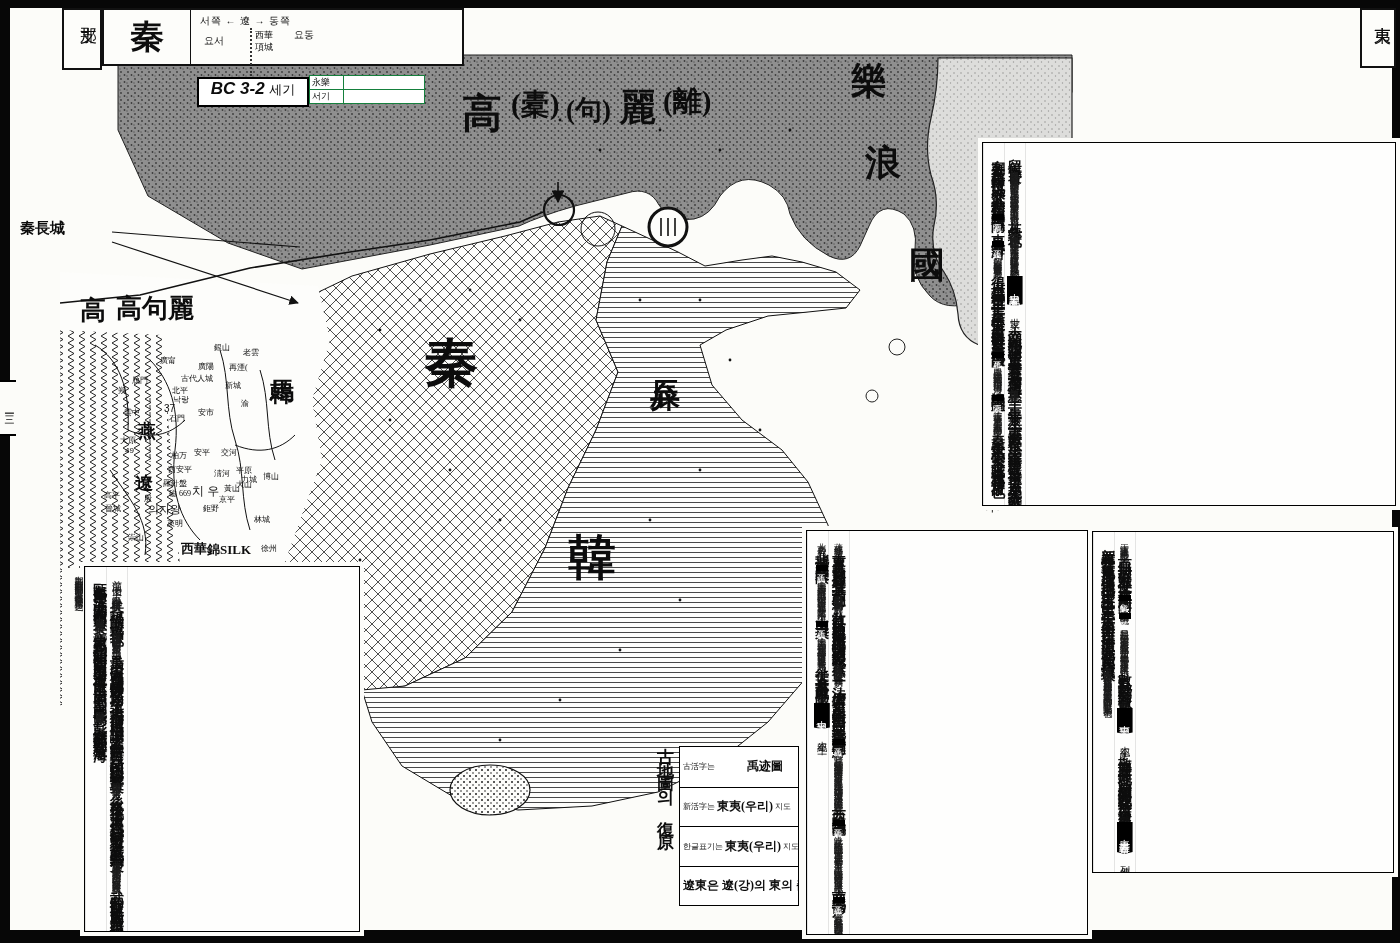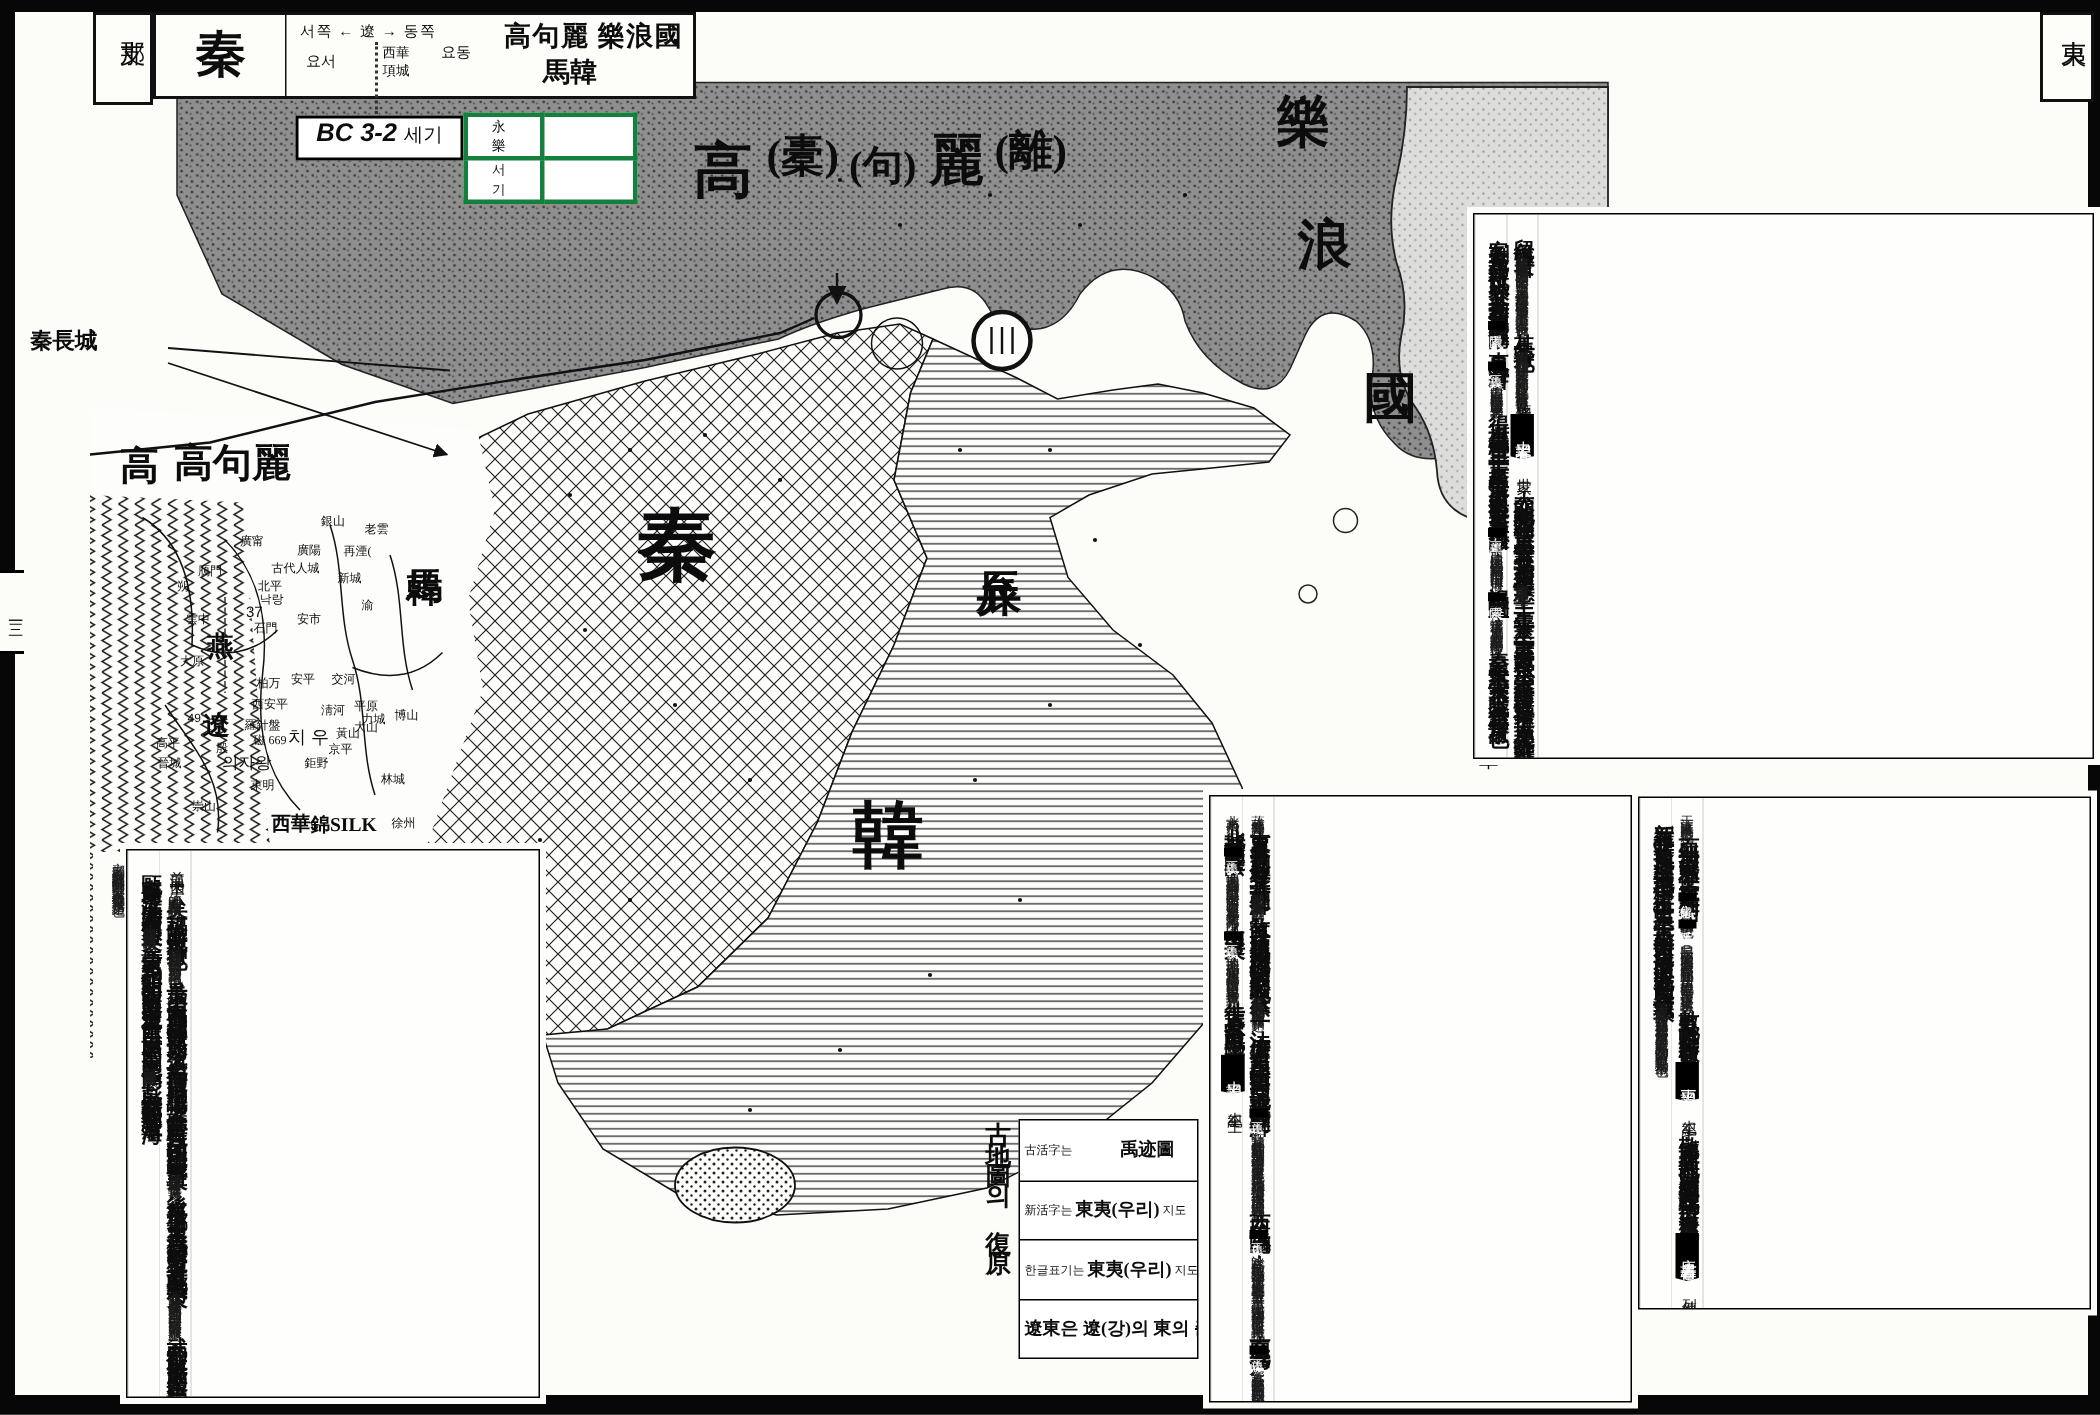--- a/index.html
+++ b/index.html
@@ -28,21 +28,21 @@
   #states-row1{font-size:18px;font-weight:bold;letter-spacing:1px;}
   #states-row2{font-size:18px;font-weight:bold;margin-left:26px;}
   #dongyi-box{left:1360px;top:8px;width:36px;height:60px;}
   #dongyi-box .t{writing-mode:vertical-rl;text-orientation:upright;font-size:17px;display:block;margin:4px auto;text-align:center;width:100%;}
   
   #bc-box{position:absolute;left:197px;top:77px;width:112px;height:30px;background:#fff;border:2.5px solid #000;
           box-sizing:border-box;text-align:center;font-family:"Liberation Sans", sans-serif;}
   #bc-box .n{font-weight:bold;font-size:17px;font-style:italic;}
   #bc-box .u{font-size:13px;}
   #yy-table{position:absolute;left:309px;top:75px;width:116px;background:#fff;border:1.5px solid #000;border-collapse:collapse;font-size:9px;}
-  #yy-table td{border:3px solid #15803d;height:12px;padding:0 16px;}
+  #yy-table td{border:1px solid #15803d;height:12px;padding:0 2px;}
   #yy-table td.lab{width:30px;}
   #yy-table td.val{width:78px;}
   
   #pageno{position:absolute;left:0px;top:380px;width:16px;height:52px;background:#fcfcf9;
           writing-mode:vertical-rl;text-orientation:upright;font-size:10px;text-align:center;
           border-top:2px solid #000;border-bottom:2px solid #000;}
   
   .panel{position:absolute;background:#fefefd;border:1.6px solid #000;box-sizing:border-box;
          box-shadow:0 0 0 4px #fcfcf9;overflow:hidden;}
   .pcontent{writing-mode:vertical-rl;text-orientation:upright;height:100%;box-sizing:border-box;
@@ -192,21 +192,21 @@
       <div class="maplab" style="left: 172px; top: 387px; font-size: 8px;">北平</div>
       <div class="maplab hg" style="left: 173px; top: 396px; font-size: 8px;">낙랑</div>
       <div class="maplab hg" style="left: 164px; top: 404px; font-size: 10px;">37</div>
       <div class="maplab" style="left: 241px; top: 400px; font-size: 8px;">渝</div>
       <div class="maplab" style="left: 169px; top: 415px; font-size: 8px;">石門</div>
       <div class="maplab" style="left: 198px; top: 409px; font-size: 8px;">安市</div>
       <div class="maplab" style="left: 124px; top: 409px; font-size: 8px;">雲中</div>
       <div class="maplab" style="left: 118px; top: 387px; font-size: 8px;">朔</div>
       <div class="maplab" style="left: 132px; top: 377px; font-size: 8px;">鴈門</div>
       <div class="maplab" style="left: 120px; top: 437px; font-size: 8px;">大原</div>
-      <div class="maplab hg" style="left: 125px; top: 447px; font-size: 8px; margin-top: 28px;">49</div>
+      <div class="maplab hg" style="left: 125px; top: 447px; font-size: 8px;">49</div>
       <div class="maplab" style="left: 171px; top: 452px; font-size: 8px;">柏万</div>
       <div class="maplab" style="left: 194px; top: 449px; font-size: 8px;">安平</div>
       <div class="maplab" style="left: 221px; top: 449px; font-size: 8px;">交河</div>
       <div class="maplab" style="left: 168px; top: 466px; font-size: 8px;">西安平</div>
       <div class="maplab" style="left: 214px; top: 470px; font-size: 8px;">淸河</div>
       <div class="maplab" style="left: 236px; top: 467px; font-size: 8px;">平原</div>
       <div class="maplab" style="left: 163px; top: 480px; font-size: 8px;">羅針盤</div>
       <div class="maplab" style="left: 169px; top: 490px; font-size: 8px;">磁 669</div>
       <div class="maplab" style="left: 241px; top: 476px; font-size: 8px;">力城</div>
       <div class="maplab" style="left: 224px; top: 485px; font-size: 8px;">黃山</div>
@@ -252,24 +252,20 @@
     <div id="dir-block">
       <div id="dir-top">서쪽 ← 遼 → 동쪽</div>
       <div id="dir-left" class="hg">요서</div>
       <div id="dir-divider"></div>
       <div id="dir-mid">
         <div>西華</div>
         <div>項城</div>
       </div>
       <div id="dir-right" class="hg">요동</div>
     </div>
-    <div id="states-block">
-      <div id="states-row1"><span>高句麗</span>  <span>樂浪國</span></div>
-      <div id="states-row2">馬韓</div>
-    </div>
   </div>
   <div class="hbox" id="dongyi-box">
     <span class="t">東夷</span>
   </div>
 
   <div id="bc-box">
     <span class="n">BC 3-2</span>
     <span class="u hg">세기</span>
   </div>
   <table id="yy-table">

